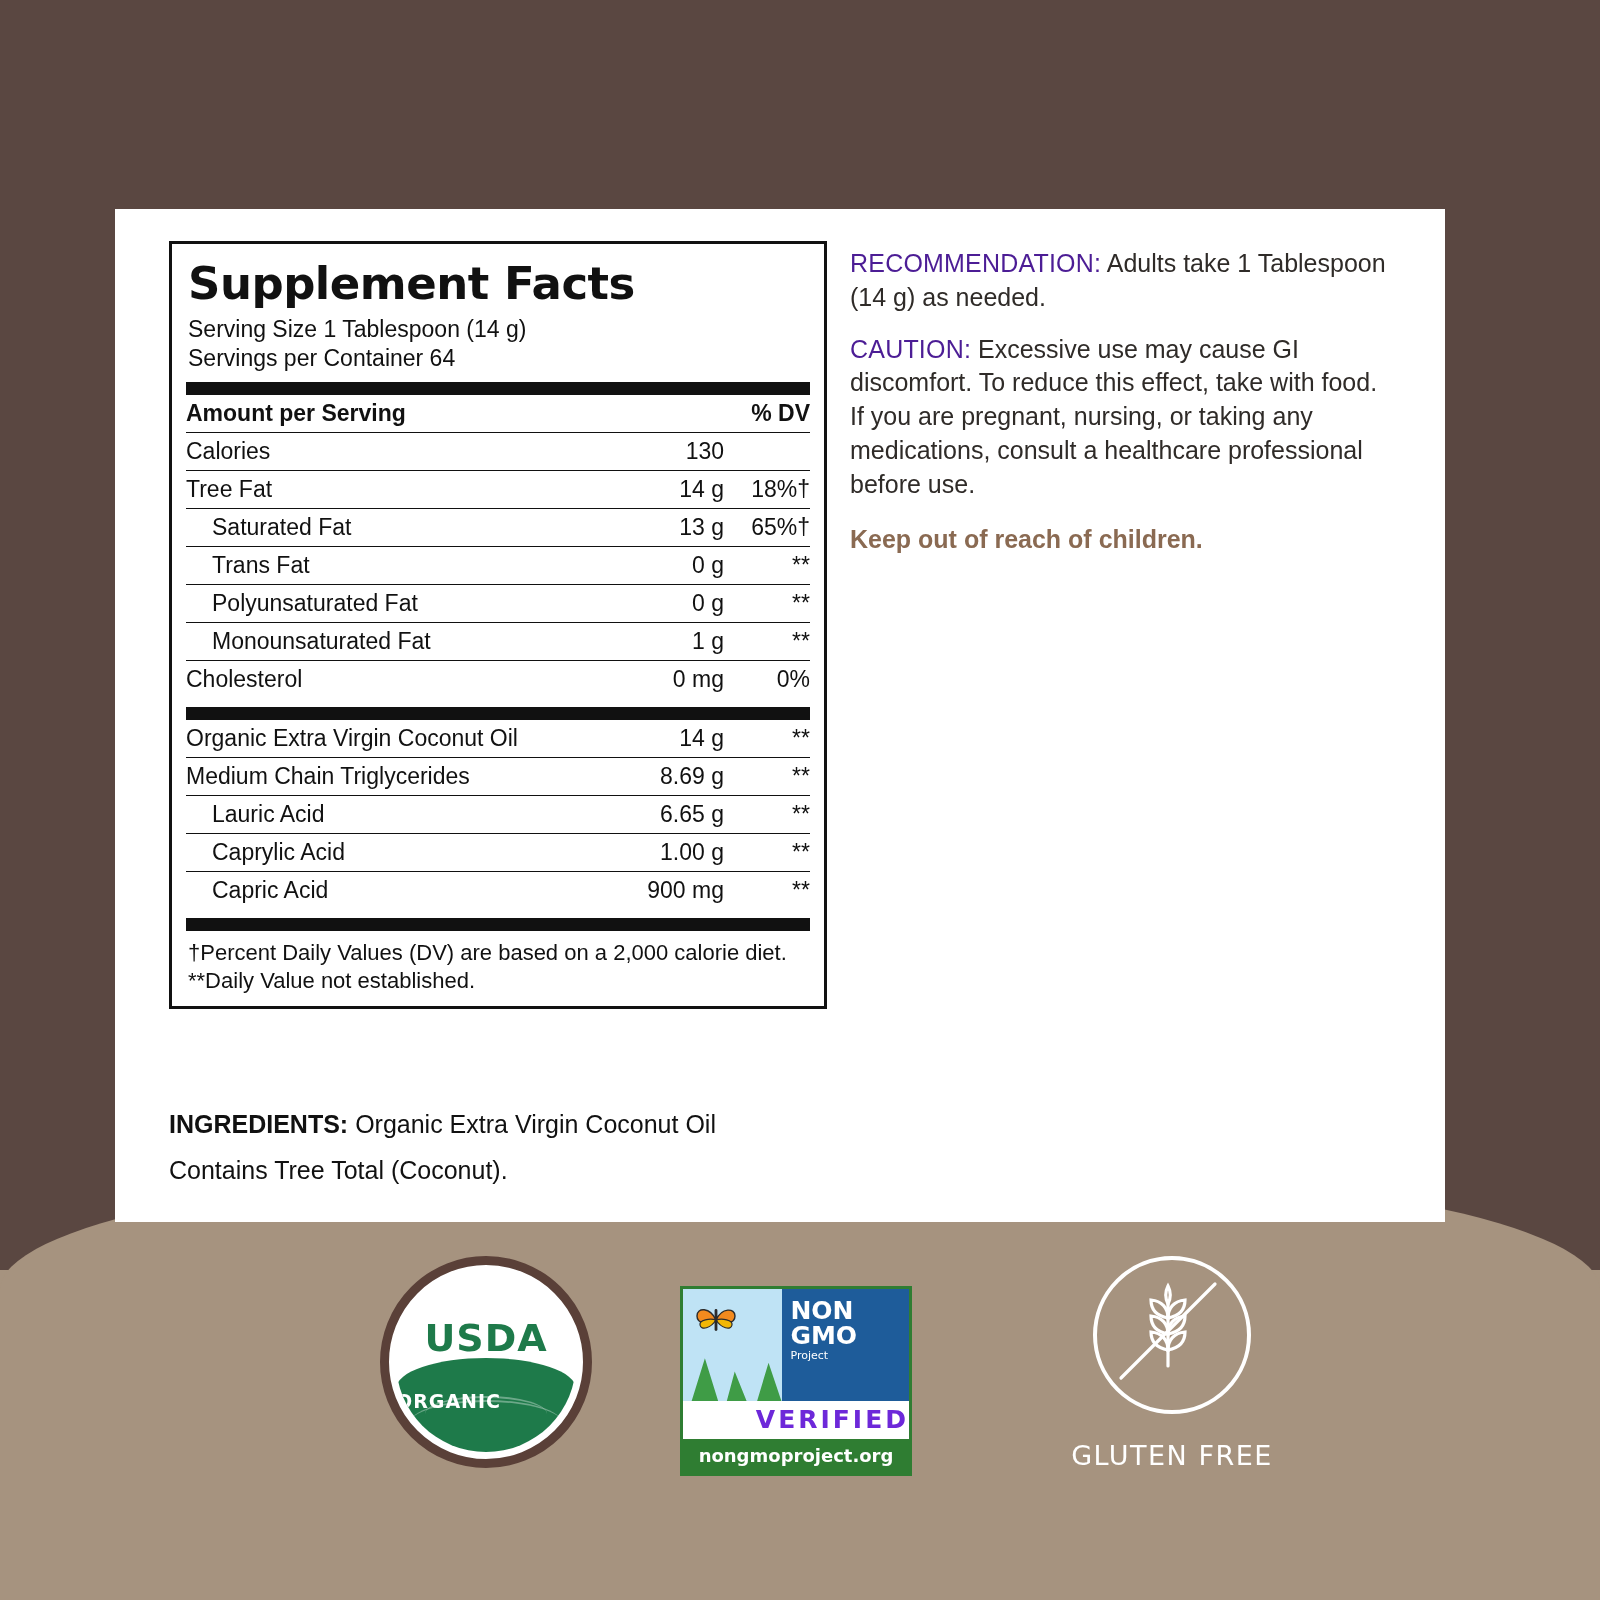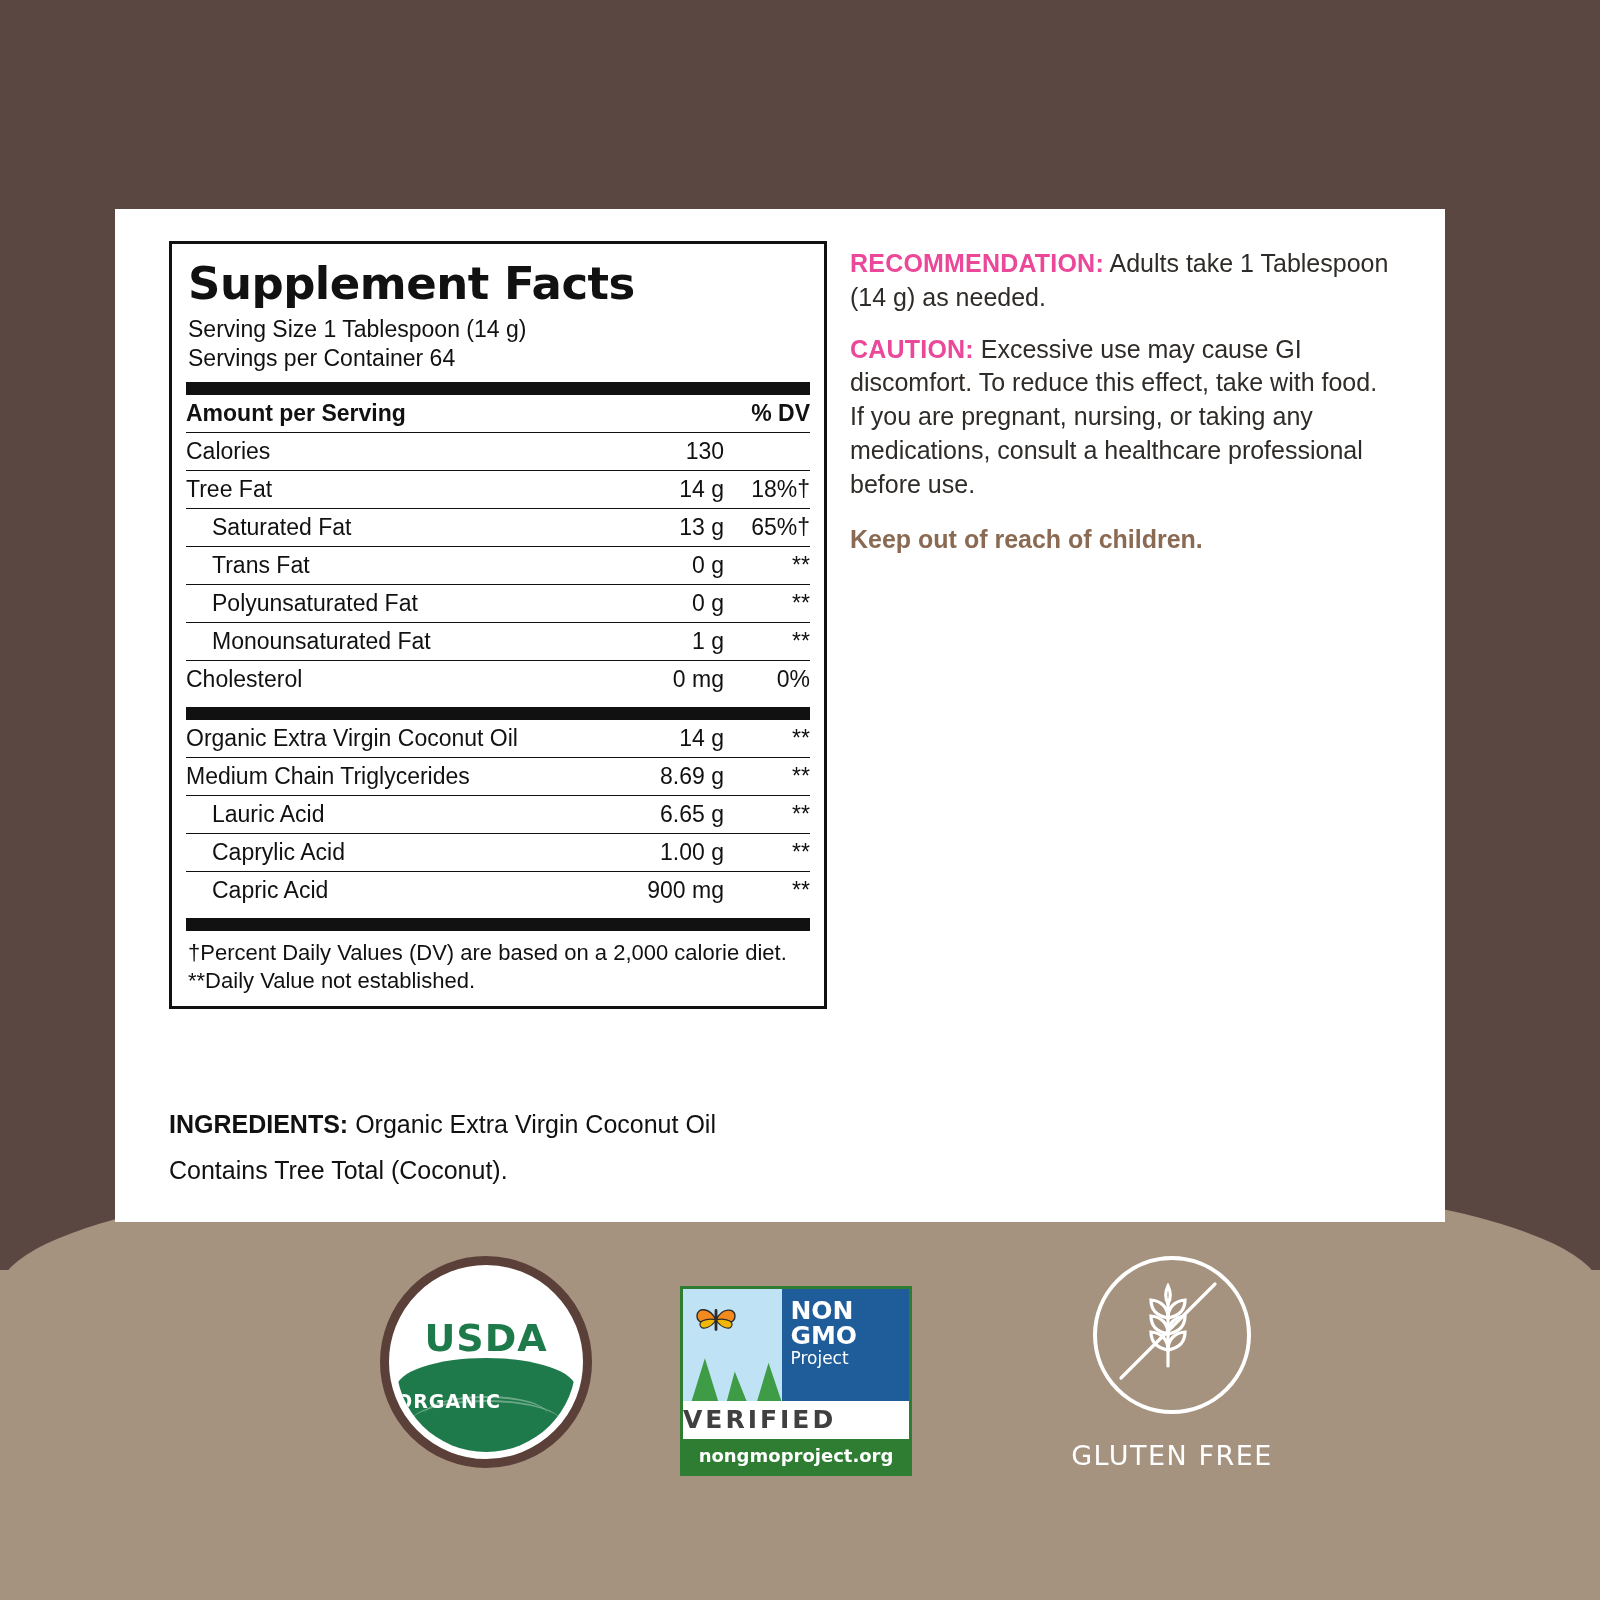--- a/index.html
+++ b/index.html
@@ -125,22 +125,22 @@
     width: 540px;
     color: #3f3a36;
   }
   .rc-para {
     font-size: 25px;
     line-height: 1.35;
     margin-bottom: 18px;
     color: #2f2b28;
   }
   .rc-lbl {
-    font-weight: bold;
-    color: #ec4899;
+    font-weight: normal;
+    color: #4c1d95;
     letter-spacing: 0.2px;
   }
   #keepout {
     font-size: 25px;
     font-weight: bold;
     color: #8a6a52;
     margin-top: 24px;
   }
 
   
@@ -255,33 +255,33 @@
     background: #1e5c9a;
     color: #fff;
     font-family: "DejaVu Sans", sans-serif;
     font-weight: bold;
     line-height: 1.0;
     padding: 9px 0 0 8px;
     box-sizing: border-box;
   }
   #ng-right .l1 { font-size: 25px; }
   #ng-right .l2 { font-size: 25px; }
-  #ng-right .l3 { font-size: 17px; font-weight: normal; padding-top: 2px;}
+  #ng-right .l3 { font-size: 11px; font-weight: normal; padding-top: 2px;}
   #ng-verified {
     position: absolute;
     left: 0; top: 112px;
     width: 100%;
     height: 38px;
     background: #ffffff;
-    color: #404040;
+    color: #6d28d9;
     font-family: "DejaVu Sans", sans-serif;
     font-weight: bold;
     font-size: 25px;
     letter-spacing: 3px;
-    text-align: left;
+    text-align: right;
     line-height: 38px;
   }
   #ng-url {
     position: absolute;
     left: 0; bottom: 0;
     width: 100%;
     height: 34px;
     background: #2f7d32;
     color: #ffffff;
     font-family: "DejaVu Sans", sans-serif;

